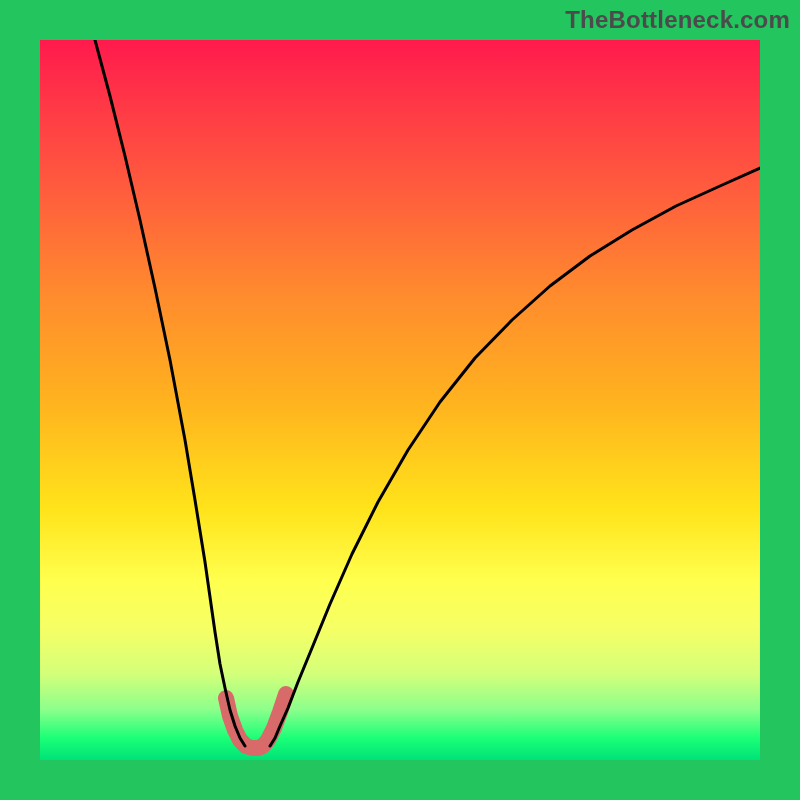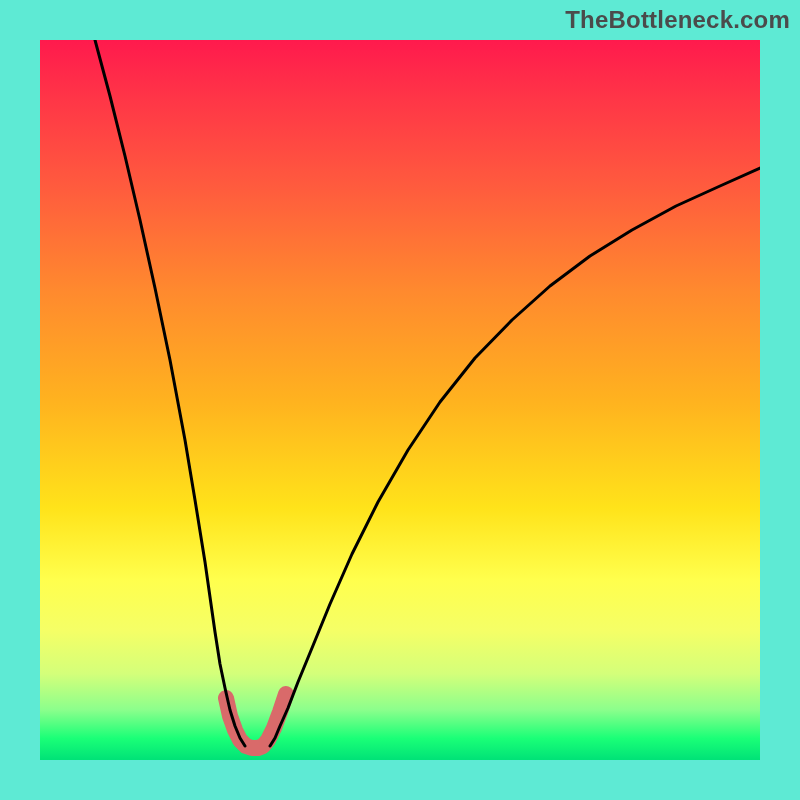--- a/index.html
+++ b/index.html
@@ -1,16 +1,16 @@
 <!DOCTYPE html>
 <html><head>
 <meta charset="utf-8">
 <style>
   html,body{margin:0;padding:0;width:800px;height:800px;background:#000;overflow:hidden;font-family:Arial,Helvetica,sans-serif}
-  .frame{position:absolute;left:0;top:0;width:800px;height:800px;background:#5eead4}
+  .frame{position:absolute;left:0;top:0;width:800px;height:800px;background:#22c55e}
   .plot{position:absolute;left:40px;top:40px;width:720px;height:720px;
         background:linear-gradient(to bottom,
           #ff1a4d 0%,
           #ff3547 8%,
           #ff5a3e 20%,
           #ff8a2e 35%,
           #ffb21f 50%,
           #ffe31a 65%,
           #ffff4d 75%,
           #f5ff66 82%,

